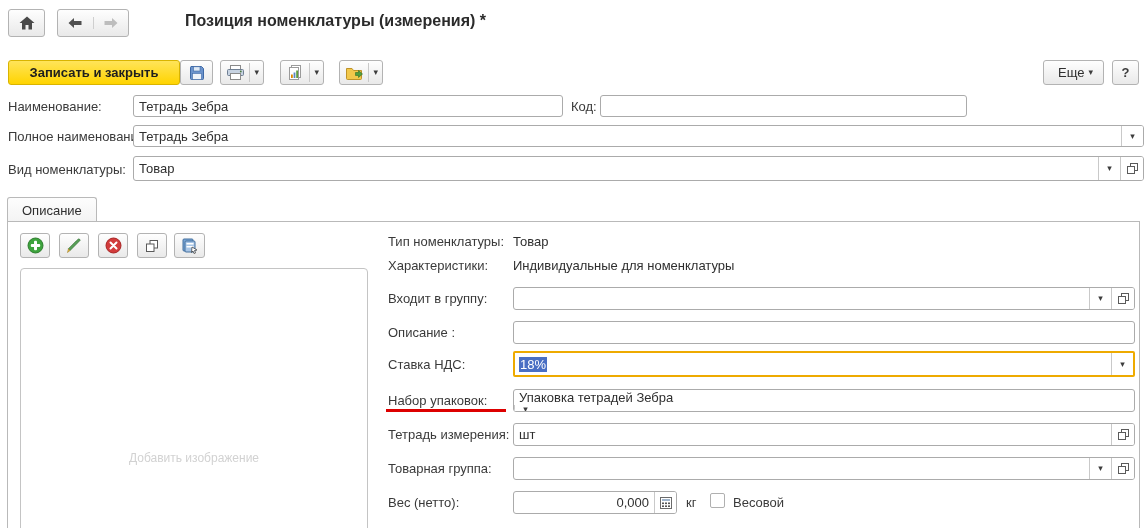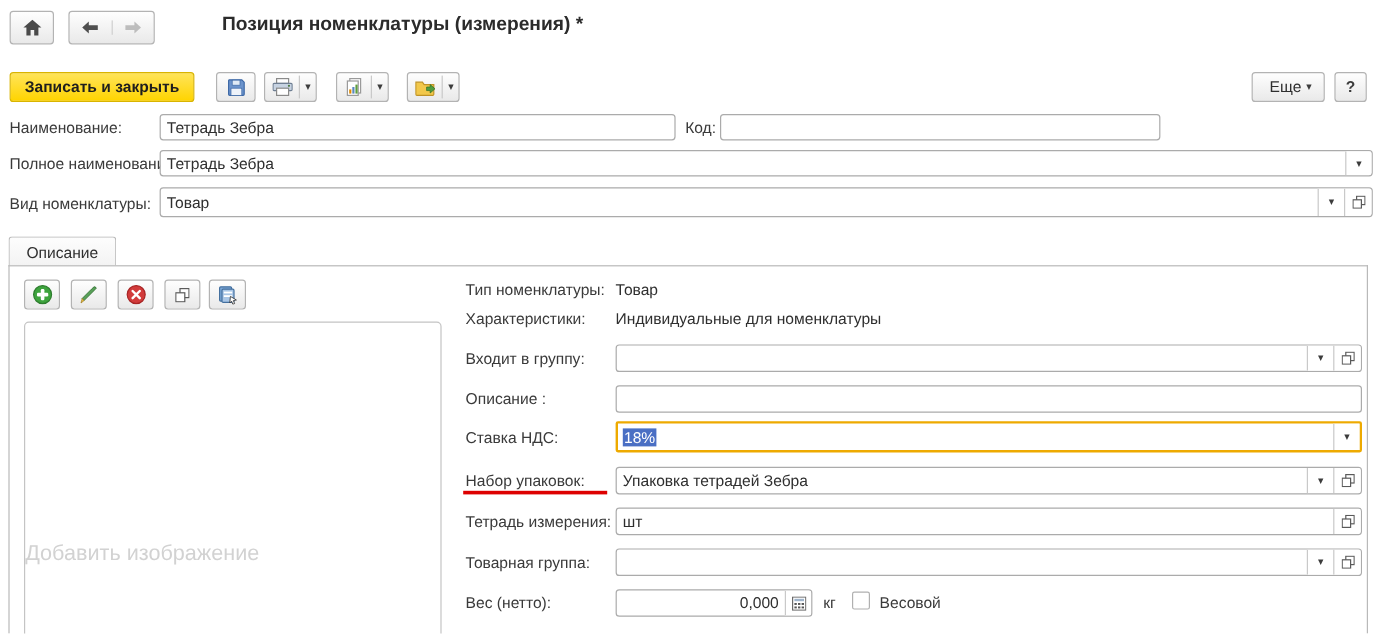--- a/index.html
+++ b/index.html
@@ -58,21 +58,21 @@
     height:25px; margin-right:2px; color:#2f2f2f;
   }
   .tab.active { background:#fff; height:27px; position:relative; z-index:3; }
   .tabs-row { display:flex; align-items:flex-end; }
 
   .panel {
     border:1px solid #b9b9b9; border-bottom:none; background:#fff;
   }
 
   .imgbox { border:1px solid #c4c4c4; border-radius:4px; background:#fff; }
-  .placeholder { color:#d2d2d2; font-size:18px; text-align:left; }
+  .placeholder { color:#d2d2d2; font-size:12px; text-align:center; }
 
   .checkbox {
     width:15px; height:15px; border:1px solid #b0b0b0; border-radius:2px;
     background:#fff; display:inline-block;
   }
   .redline { background:#dd0000; height:3px; }
   svg { display:block; }
 </style>
 </head>
 <body>
@@ -97,21 +97,21 @@
     <span>
       <svg width="16" height="12" viewBox="0 0 16 12">
         <path d="M9 1 L14.5 6 L9 11 V8 H1.5 V4 H9 Z" fill="#bdbdbd"></path>
       </svg>
     </span>
   </span>
 </div>
 
 <div class="abs" style="left:185px; top:12px; font-size:16px; font-weight:bold; color:#2b2b2b;">Позиция номенклатуры (измерения) *</div>
 
-<div class="abs btn primary-btn" style="left:8px; top:60px; width:154px; height:25px;">
+<div class="abs btn primary-btn" style="left:8px; top:60px; width:172px; height:25px;">
   <span>Записать и закрыть</span>
 </div>
 
 <div class="abs btn" style="left:180px; top:60px; width:33px; height:25px;">
   <span>
     <svg width="16" height="16" viewBox="0 0 16 16">
       <path d="M2 1.5 H12.5 L14.5 3.5 V13.5 A1 1 0 0 1 13.5 14.5 H2.5 A1 1 0 0 1 1.5 13.5 V2.5 A1 1 0 0 1 2 1.5 Z" fill="#6b93cc" stroke="#3e69a6"></path>
       <rect x="4.5" y="1.8" width="6.5" height="4.2" fill="#dfeaf6" stroke="#3e69a6" stroke-width="0.6"></rect>
       <rect x="3.5" y="8.5" width="9" height="6" fill="#eef3fa" stroke="#3e69a6" stroke-width="0.6"></rect>
     </svg>
@@ -288,21 +288,21 @@
   <span style="flex:1; display:flex; align-items:center; padding:0 4px;">
     <span class="sel-text">18%</span>
   </span>
   <span class="seg dd">
     <span class="arrow-glyph">▾</span>
   </span>
 </div>
 
 <div class="abs lbl" style="left:388px; top:393px;">Набор упаковок:</div>
 <div class="abs redline" style="left:386px; top:409px; width:120px;"></div>
-<div class="abs combo" style="left:513px; top:389px; width:622px; height:23px;">
+<div class="abs combo" style="left:513px; top:389px; width:622px; height:23px;flex-direction:column;">
   <input class="cinput" value="Упаковка тетрадей Зебра" style="">
   <span class="seg dd">
     <span class="arrow-glyph">▾</span>
   </span>
   <span class="seg op">
     <span>
       <svg width="11" height="11" viewBox="0 0 11 11">
         <rect x="3.5" y="0.5" width="7" height="7" fill="#fff" stroke="#5a5a5a"></rect>
         <rect x="0.5" y="3.5" width="7" height="7" fill="#fff" stroke="#5a5a5a"></rect>
       </svg>

